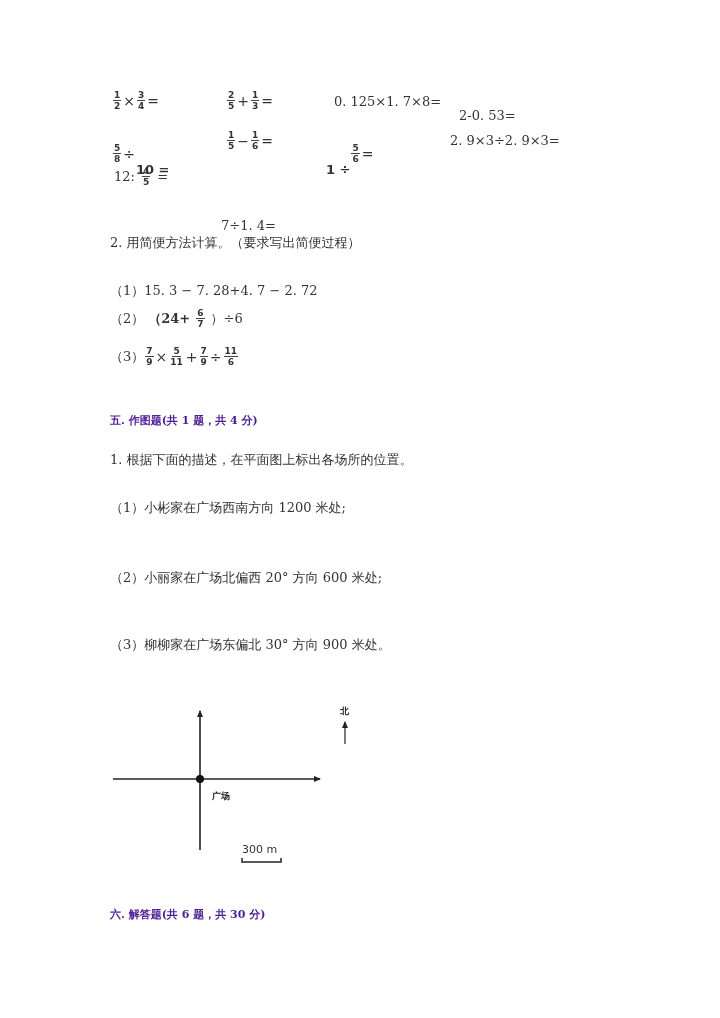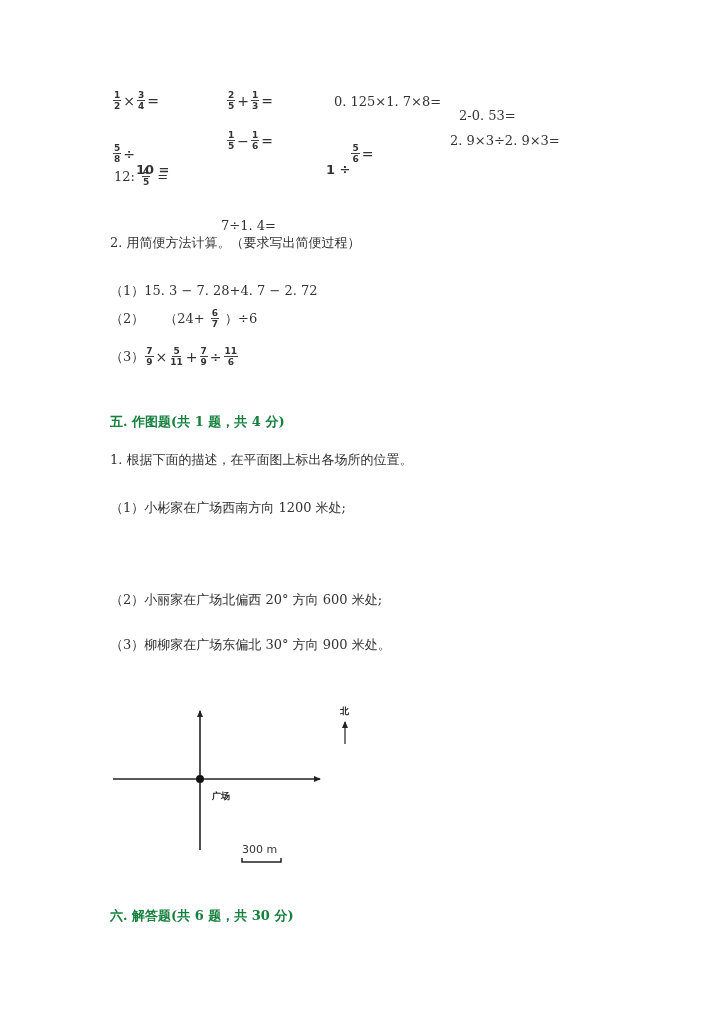--- a/index.html
+++ b/index.html
@@ -14,21 +14,21 @@
   .frac {
     display: inline-flex; flex-direction: column; align-items: center;
     vertical-align: middle; font-size: 9px; line-height: 10px;
     font-family: "DejaVu Sans", "Liberation Sans", sans-serif; font-weight: bold;
     margin: 0 1px;
   }
   .frac .num { padding: 0 1px; border-bottom: 1px solid #444; }
   .frac .den { padding: 0 1px; }
   .op { font-family: "DejaVu Sans", "Liberation Sans", sans-serif; font-size: 14px; margin: 0 1px; }
   .bold-op { font-family: "DejaVu Sans", "Liberation Sans", sans-serif; font-weight: bold; font-size: 13px; margin-top: 32px; }
-  .heading { font-size: 13px; font-weight: bold; color: #15803d; }
+  .heading { font-size: 11px; font-weight: bold; color: #4c1d95; }
   .diagram-label { font-family: "DejaVu Sans", "Liberation Sans", sans-serif; font-size: 9px; font-weight: bold; color:#222; }
   .scale-text { font-family: "DejaVu Sans", "Liberation Sans", sans-serif; font-size: 11px; color:#333; }
 </style>
 </head>
 <body>
 
 <div class="abs mathrow" style="left:112px; top:90px;">
   <span class="frac">
       <span class="num">1</span>
       <span class="den">2</span>
@@ -95,21 +95,21 @@
 </div>
 <div class="abs txt" style="left:221px; top:188px;margin-top:30px;">7÷1. 4=</div>
 
 <div class="abs txt" style="left:110px; top:235px;">2. 用简便方法计算。（要求写出简便过程）</div>
 
 <div class="abs txt" style="left:110px; top:283px;">
   <span>（1）</span><span>15. 3 − 7. 28+4. 7 − 2. 72</span>
 </div>
 <div class="abs mathrow" style="left:110px; top:308px;">
   <span class="txt">（2）</span>
-  <span class="txt" style="margin-left:20px;">（24+</span>
+  <span class="txt" style="margin-left:4px;font-weight:bold;">（24+</span>
   <span class="frac" style="margin:0 6px;">
       <span class="num">6</span>
       <span class="den">7</span>
     </span>
   <span class="txt">）÷6</span>
 </div>
 <div class="abs mathrow" style="left:110px; top:346px;">
   <span class="txt">（3）</span>
   <span class="frac">
       <span class="num">7</span>
@@ -128,21 +128,21 @@
   <span class="op">÷</span>
   <span class="frac">
       <span class="num">11</span>
       <span class="den">6</span>
     </span>
 </div>
 
 <div class="abs heading" style="left:110px; top:413px;">五. 作图题(共 1 题，共 4 分)</div>
 <div class="abs txt" style="left:110px; top:452px;">1. 根据下面的描述，在平面图上标出各场所的位置。</div>
 <div class="abs txt" style="left:110px; top:500px;">（1）小彬家在广场西南方向 1200 米处;</div>
-<div class="abs txt" style="left:110px; top:592px;">（2）小丽家在广场北偏西 20° 方向 600 米处;</div>
+<div class="abs txt" style="left:110px; top:570px;">（2）小丽家在广场北偏西 20° 方向 600 米处;</div>
 <div class="abs txt" style="left:110px; top:637px;">（3）柳柳家在广场东偏北 30° 方向 900 米处。</div>
 
 <svg class="abs" style="left:0; top:0;" width="720" height="1018">
   <defs>
     <marker id="arrowhead" markerWidth="8" markerHeight="8" refX="6" refY="4" orient="auto" markerUnits="userSpaceOnUse">
       <path d="M0,1 L7,4 L0,7 Z" fill="#222"></path>
     </marker>
   </defs>
 
   <line x1="113" y1="779" x2="320" y2="779" stroke="#222" stroke-width="1.6" marker-end="url(#arrowhead)"></line>

